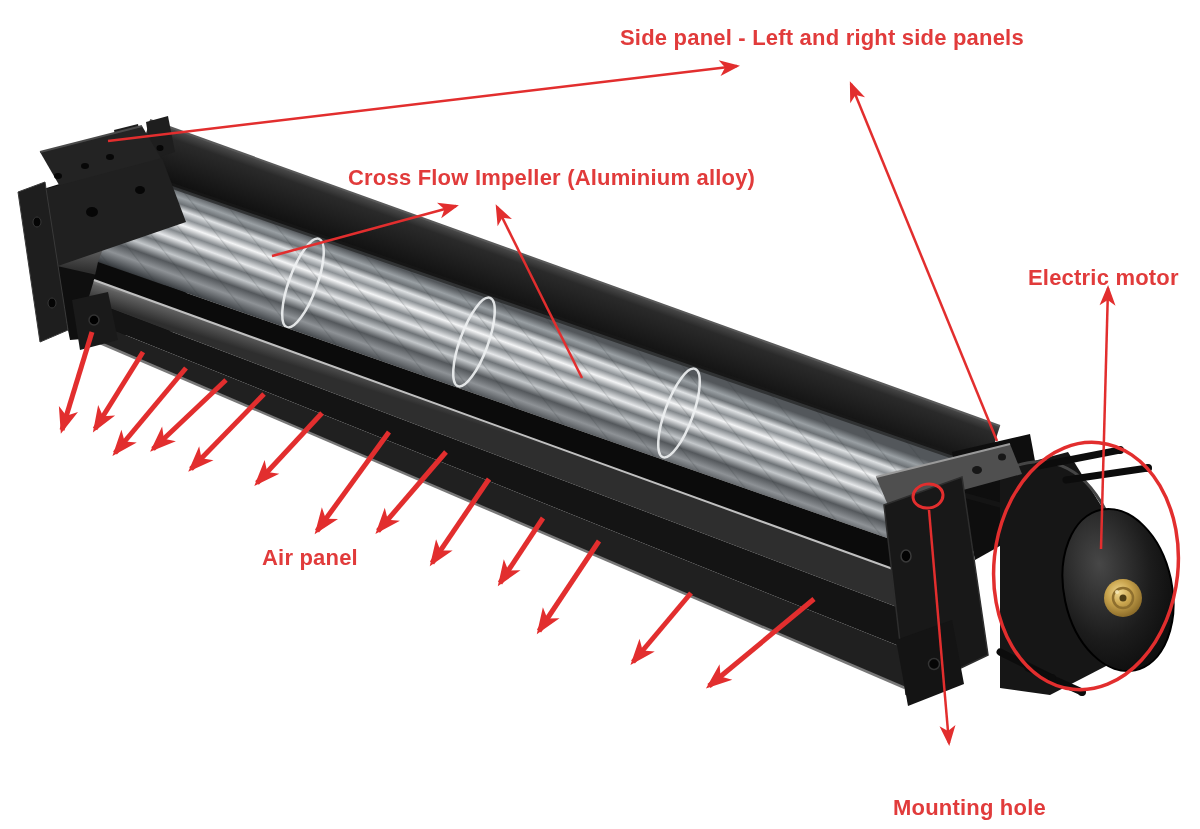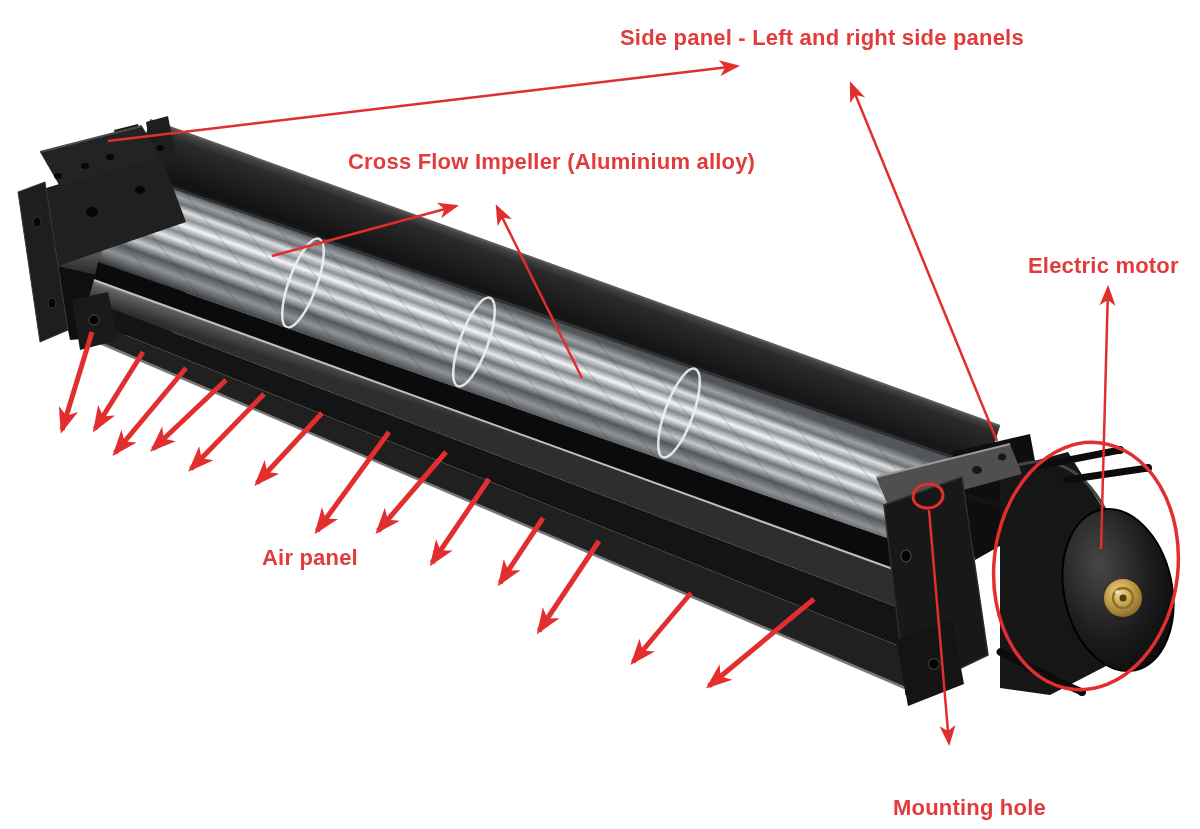--- a/index.html
+++ b/index.html
@@ -205,18 +205,18 @@
     <line x1="446" y1="452" x2="378" y2="531" marker-end="url(#mArr)"></line>
     <line x1="489" y1="479" x2="432" y2="563" marker-end="url(#mArr)"></line>
     <line x1="543" y1="518" x2="500" y2="583" marker-end="url(#mArr)"></line>
     <line x1="599" y1="541" x2="539" y2="631" marker-end="url(#mArr)"></line>
     <line x1="691" y1="593" x2="633" y2="662" marker-end="url(#mArr)"></line>
     <line x1="814" y1="599" x2="709" y2="686" marker-end="url(#mArr)"></line>
   </g>
 </svg>
 
 <div class="label" style="left:620px;top:26px;">Side panel - Left and right side panels</div>
-<div class="label" style="left:348px;top:150px;">Cross Flow Impeller (Aluminium alloy)</div>
-<div class="label" style="left:1028px;top:254px;">Electric motor</div>
+<div class="label" style="left:348px;top:166px;">Cross Flow Impeller (Aluminium alloy)</div>
+<div class="label" style="left:1028px;top:266px;">Electric motor</div>
 <div class="label" style="left:262px;top:546px;">Air panel</div>
 <div class="label" style="left:893px;top:796px;">Mounting hole</div>
 
 </div>
 
 </body></html>

